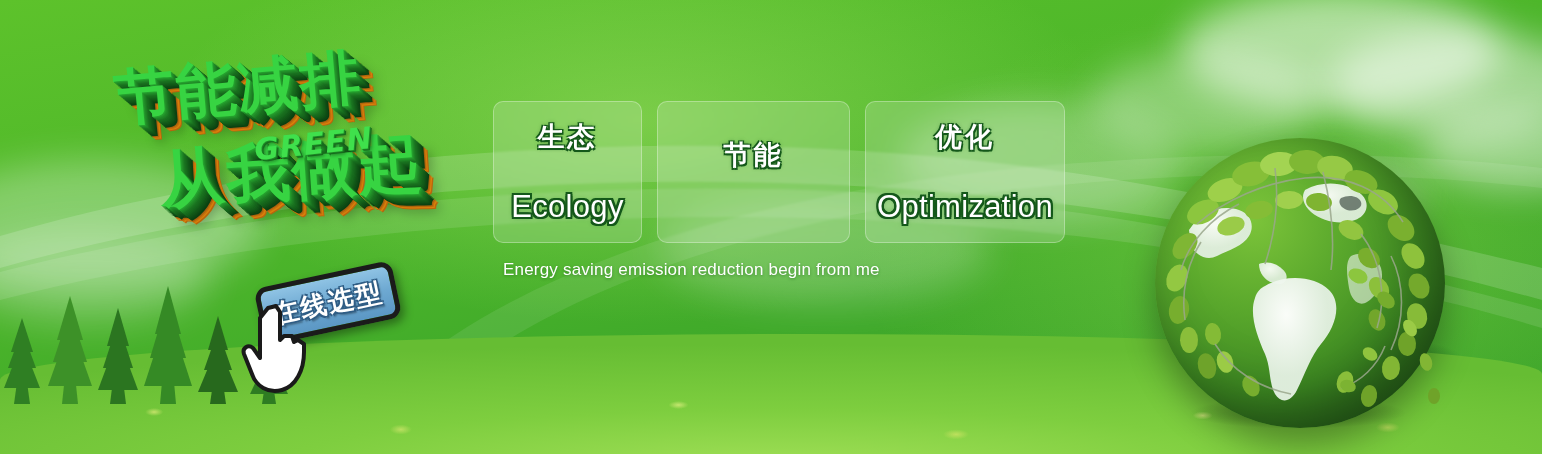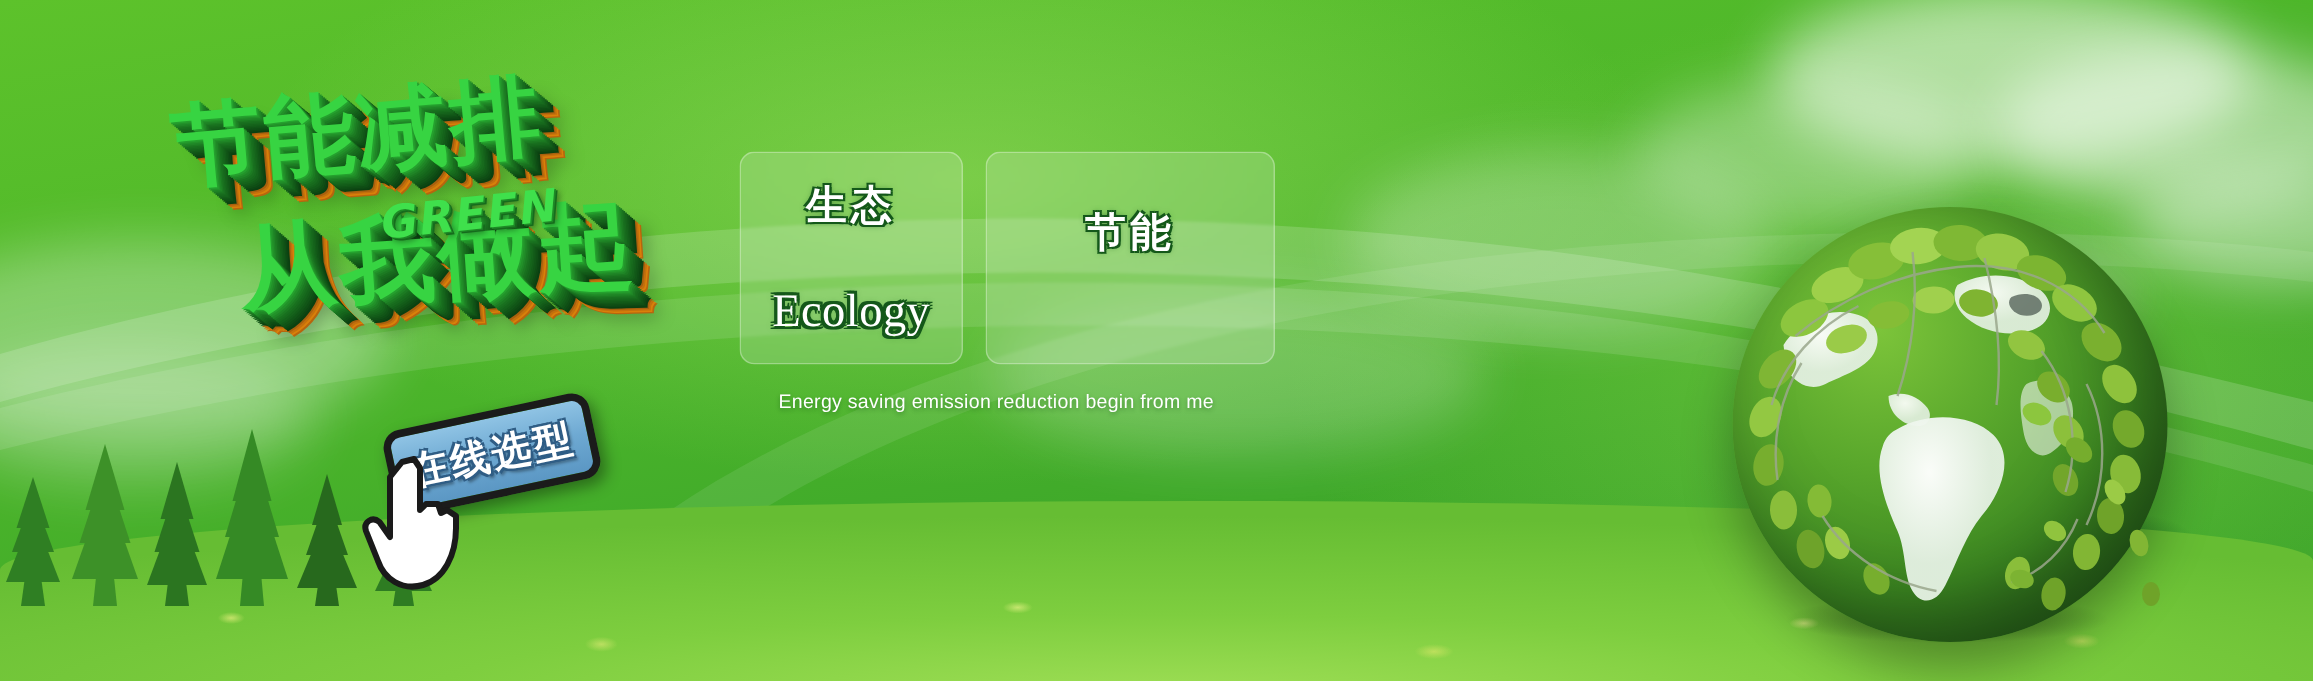--- a/index.html
+++ b/index.html
@@ -134,36 +134,36 @@
     font-family:"DejaVu Sans", sans-serif;
     font-size:27px; font-weight:bold; color:#ffffff;
     letter-spacing:3px;
     margin-bottom:34px;
     text-shadow:
       -1.5px -1.5px 0 #14581a, 1.5px -1.5px 0 #14581a,
       -1.5px 1.5px 0 #14581a, 1.5px 1.5px 0 #14581a,
       0 0 4px rgba(10,70,15,.7);
   }
   .card-en {
-    font-family:Liberation Serif, serif;
+    font-family:Liberation Sans, sans-serif;
     font-size:31px; color:#ffffff; font-weight:normal;
     letter-spacing:.3px;
     text-shadow:
       -2px -2px 0 #14581a, 2px -2px 0 #14581a,
       -2px 2px 0 #14581a, 2px 2px 0 #14581a,
       -2px 0 0 #14581a, 2px 0 0 #14581a,
       0 -2px 0 #14581a, 0 2px 0 #14581a,
       0 0 5px rgba(10,70,15,.55);
     white-space:nowrap;
   }
 
   .subtitle {
-    position:absolute; left:519px; top:260px;
+    position:absolute; left:503px; top:260px;
     font-family:"Liberation Sans", sans-serif;
-    font-size:13px; color:#ffffff; letter-spacing:.2px;
+    font-size:17px; color:#ffffff; letter-spacing:.2px;
     text-shadow:0 1px 3px rgba(20,80,20,.45);
     white-space:nowrap;
   }
 
   
   .globe-wrap { position:absolute; left:1140px; top:128px; width:320px; height:320px; }
   .globe {
     position:absolute; left:15px; top:10px; width:290px; height:290px;
     border-radius:50%;
     background:
@@ -254,20 +254,24 @@
              L22,18 Z" fill="#ffffff" stroke="#1a1a1a" stroke-width="4" stroke-linejoin="round"></path>
   </svg>
 
   <div class="cards">
     <div class="card">
       <div class="card-cn">生态</div>
       <div class="card-en">Ecology</div>
     </div>
     <div class="card wide">
       <div class="card-cn">节能</div>
+    </div>
+    <div class="card wide3">
+      <div class="card-cn">优化</div>
+      <div class="card-en">Optimization</div>
     </div>
   </div>
 
   <div class="subtitle">Energy saving emission reduction begin from me</div>
 
   <div class="globe-wrap">
     <div class="globe-shadow"></div>
     <div class="globe"></div>
     <svg style="position:absolute;left:15px;top:10px;width:290px;height:290px;" viewBox="0 0 290 290">
       <defs>

